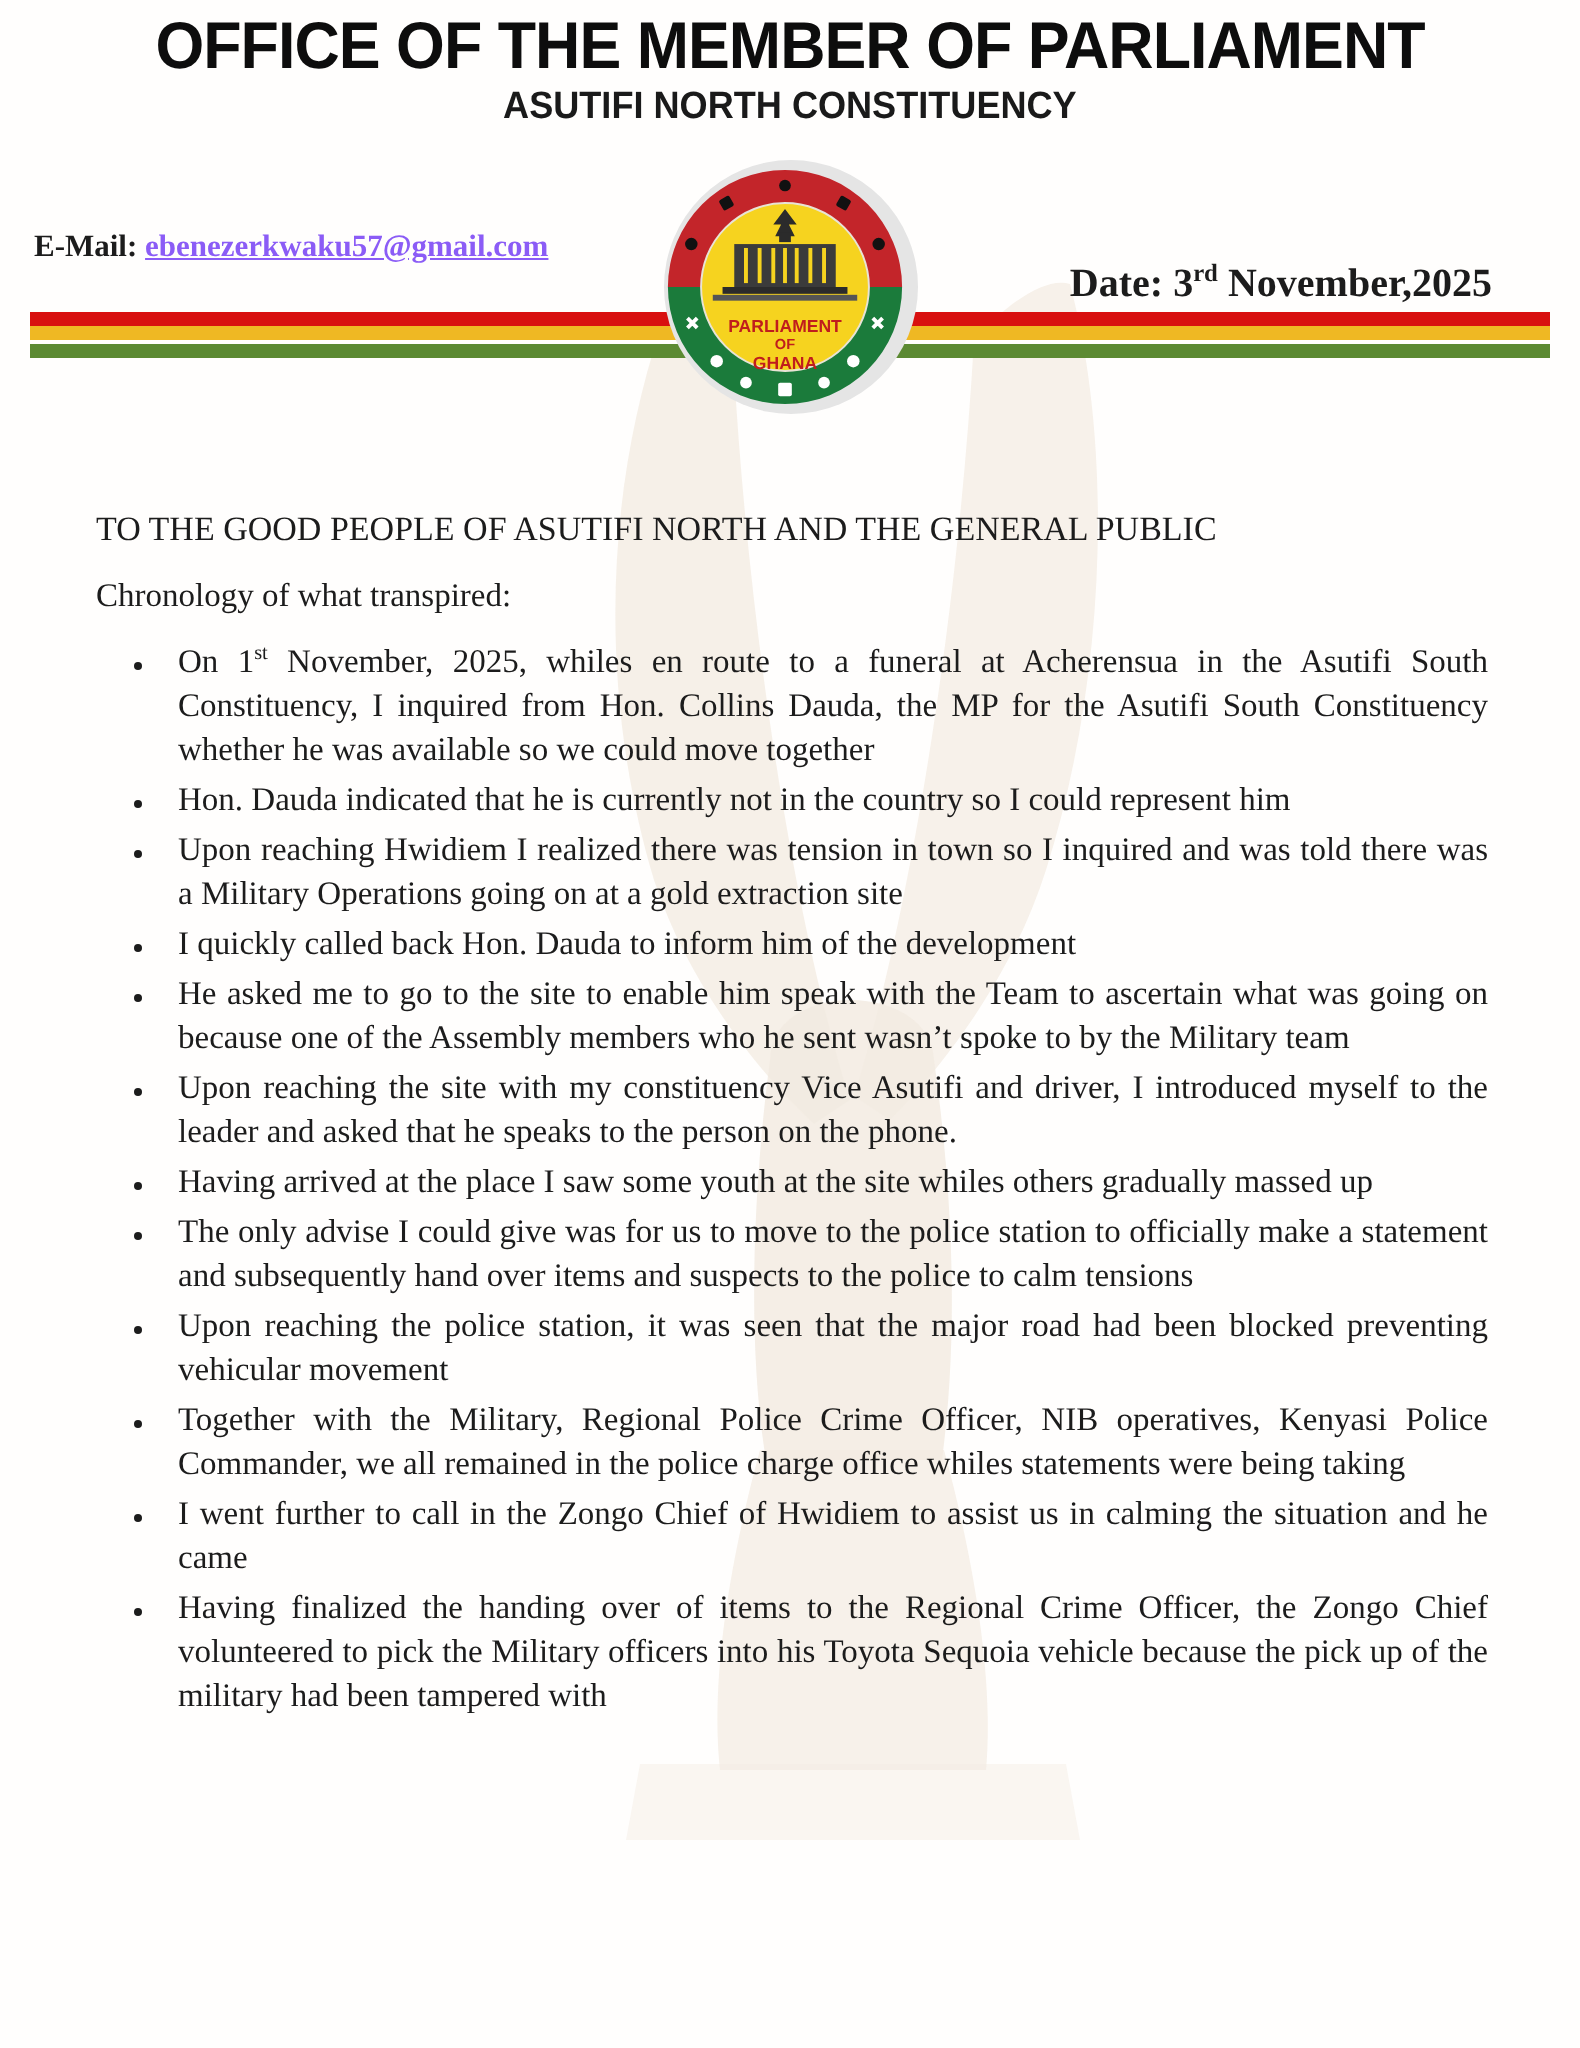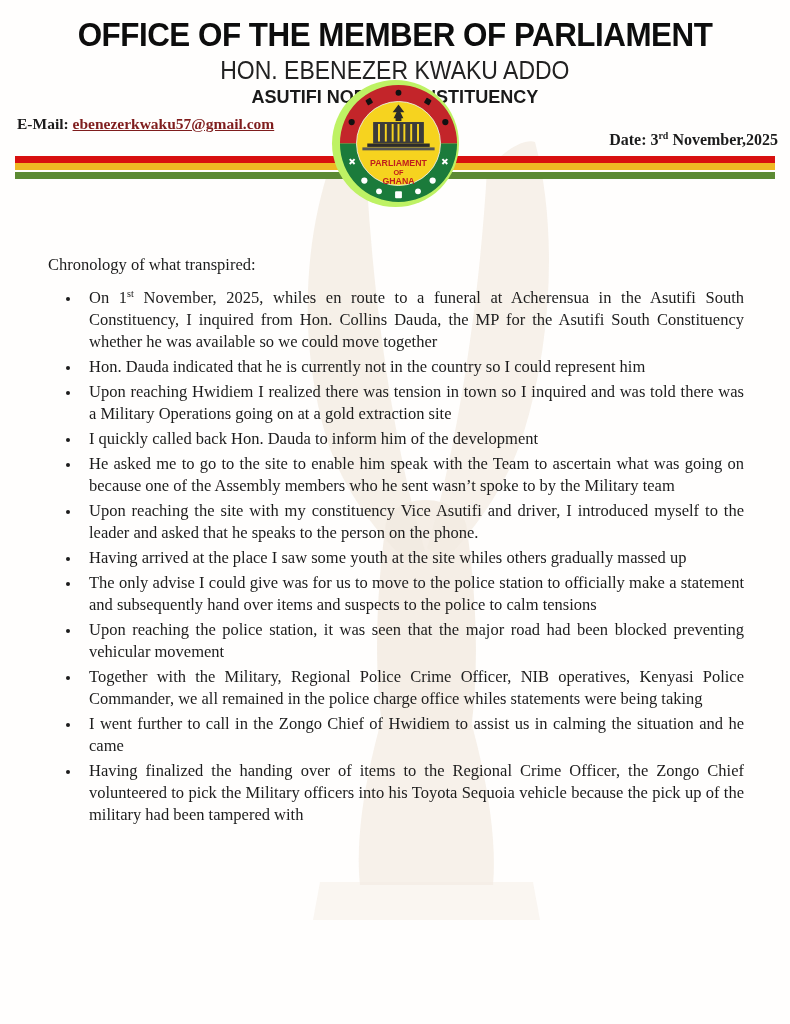--- a/index.html
+++ b/index.html
@@ -14,21 +14,21 @@
     font-family:"Liberation Serif", serif;
   }
   
   .watermark {
     position:absolute; left:235px; top:130px;
     width:380px; height:850px;
     opacity:.55; pointer-events:none;
   }
   
   .header { position:relative; height:210px; }
-  .title-block { text-align:center; padding-top:16px; }
+  .title-block { text-align:center; padding-top:4px; }
   .office-title {
     font-family:"Liberation Sans", sans-serif;
     font-weight:900; font-size:33px; letter-spacing:-.5px;
     display:inline-block; transform:scaleX(.95); transform-origin:center;
     color:#0d0d0d; white-space:nowrap;
   }
   .mp-name {
     font-family:"Liberation Sans", sans-serif;
     font-weight:400; font-size:25px; margin-top:2px;
     display:block;
@@ -36,36 +36,36 @@
   .mp-name > span { display:inline-block; transform:scaleX(.92); transform-origin:center; color:#222; }
   .constituency {
     font-family:"Liberation Sans", sans-serif;
     font-weight:700; font-size:19px; margin-top:1px; display:block;
   }
   .constituency > span { display:inline-block; transform:scaleX(.95); transform-origin:center; color:#1a1a1a; }
   .contact-block {
     position:absolute; left:17px; top:112px;
     font-size:15.5px; font-weight:700; line-height:1.55; white-space:nowrap;
   }
-  .email-link { color:#7f1d1d; text-decoration:underline; }
+  .email-link { color:#8b5cf6; text-decoration:underline; }
   .date-block {
-    position:absolute; right:12px; top:131px;
-    font-size:16px; font-weight:700; white-space:nowrap;
+    position:absolute; right:44px; top:131px;
+    font-size:20px; font-weight:700; white-space:nowrap;
   }
   sup { font-size:.62em; vertical-align:super; line-height:0; }
   .stripes { position:absolute; left:15px; right:15px; top:156px; z-index:1; }
   .stripe-red    { height:7px; background:#d8100f; }
   .stripe-yellow { height:7px; background:#efb823; }
   .stripe-gap    { height:2px; background:#fffefd; }
   .stripe-green  { height:7px; background:#5c8a33; }
   .logo {
     position:absolute; left:332px; top:80px;
     width:127px; height:127px; z-index:2;
-    background:#bef264; border-radius:50%;
-    display:flex; align-items:center; justify-content:flex-end;
+    background:#e5e5e5; border-radius:50%;
+    display:flex; align-items:center; justify-content:flex-start;
   }
   
   .doc-body {
     position:relative; z-index:3;
     padding:44px 44px 0 48px;
     font-size:16.5px; line-height:22px;
   }
   .press-release {
     font-weight:700; text-decoration:underline;
     font-size:16.5px; letter-spacing:.3px;
@@ -96,21 +96,20 @@
         <path d="M145,595 L237,595 C252,650 262,710 258,755 L125,755 C120,710 130,650 145,595 Z" opacity=".7"></path>
         <path d="M85,752 L298,752 L305,790 L78,790 Z" opacity=".45"></path>
       </g>
     </svg>
   </div>
 
   <div class="header">
 
     <div class="title-block">
       <div class="office-title">OFFICE OF THE MEMBER OF PARLIAMENT</div>
-      <div class="mp-name"><span>HON. EBENEZER KWAKU ADDO</span></div>
       <div class="constituency"><span>ASUTIFI NORTH CONSTITUENCY</span></div>
     </div>
 
     <div class="contact-block">
       <div>
         <span>E-Mail:</span>
         <a href="#" class="email-link">ebenezerkwaku57@gmail.com</a>
       </div>
     </div>
 
@@ -167,20 +166,21 @@
         <rect x="25" y="66" width="74" height="3" fill="#555"></rect>
 
         <text x="62" y="85" text-anchor="middle" font-family="Liberation Sans, sans-serif" font-size="9" font-weight="bold" fill="#c01d1d">PARLIAMENT</text>
         <text x="62" y="94" text-anchor="middle" font-family="Liberation Sans, sans-serif" font-size="7.5" font-weight="bold" fill="#c01d1d">OF</text>
         <text x="62" y="104" text-anchor="middle" font-family="Liberation Sans, sans-serif" font-size="9" font-weight="bold" fill="#c01d1d">GHANA</text>
       </svg>
     </div>
   </div>
 
   <div class="doc-body">
+    <div class="salutation">TO THE GOOD PEOPLE OF ASUTIFI NORTH AND THE GENERAL PUBLIC</div>
     <div class="chronology">Chronology of what transpired:</div>
     <ul class="bullets">
         <li><span>On 1</span><sup>st</sup><span> November, 2025, whiles en route to a funeral at Acherensua in the Asutifi South Constituency, I inquired from Hon. Collins Dauda, the MP for the Asutifi South Constituency whether he was available so we could move together</span></li>
         <li><span>Hon. Dauda indicated that he is currently not in the country so I could represent him</span></li>
         <li><span>Upon reaching Hwidiem I realized there was tension in town so I inquired and was told there was a Military Operations going on at a gold extraction site</span></li>
         <li><span>I quickly called back Hon. Dauda to inform him of the development</span></li>
         <li><span>He asked me to go to the site to enable him speak with the Team to ascertain what was going on because one of the Assembly members who he sent wasn’t spoke to by the Military team</span></li>
         <li><span>Upon reaching the site with my constituency Vice Asutifi and driver, I introduced myself to the leader and asked that he speaks to the person on the phone.</span></li>
         <li><span>Having arrived at the place I saw some youth at the site whiles others gradually massed up</span></li>
         <li><span>The only advise I could give was for us to move to the police station to officially make a statement and subsequently hand over items and suspects to the police to calm tensions</span></li>

